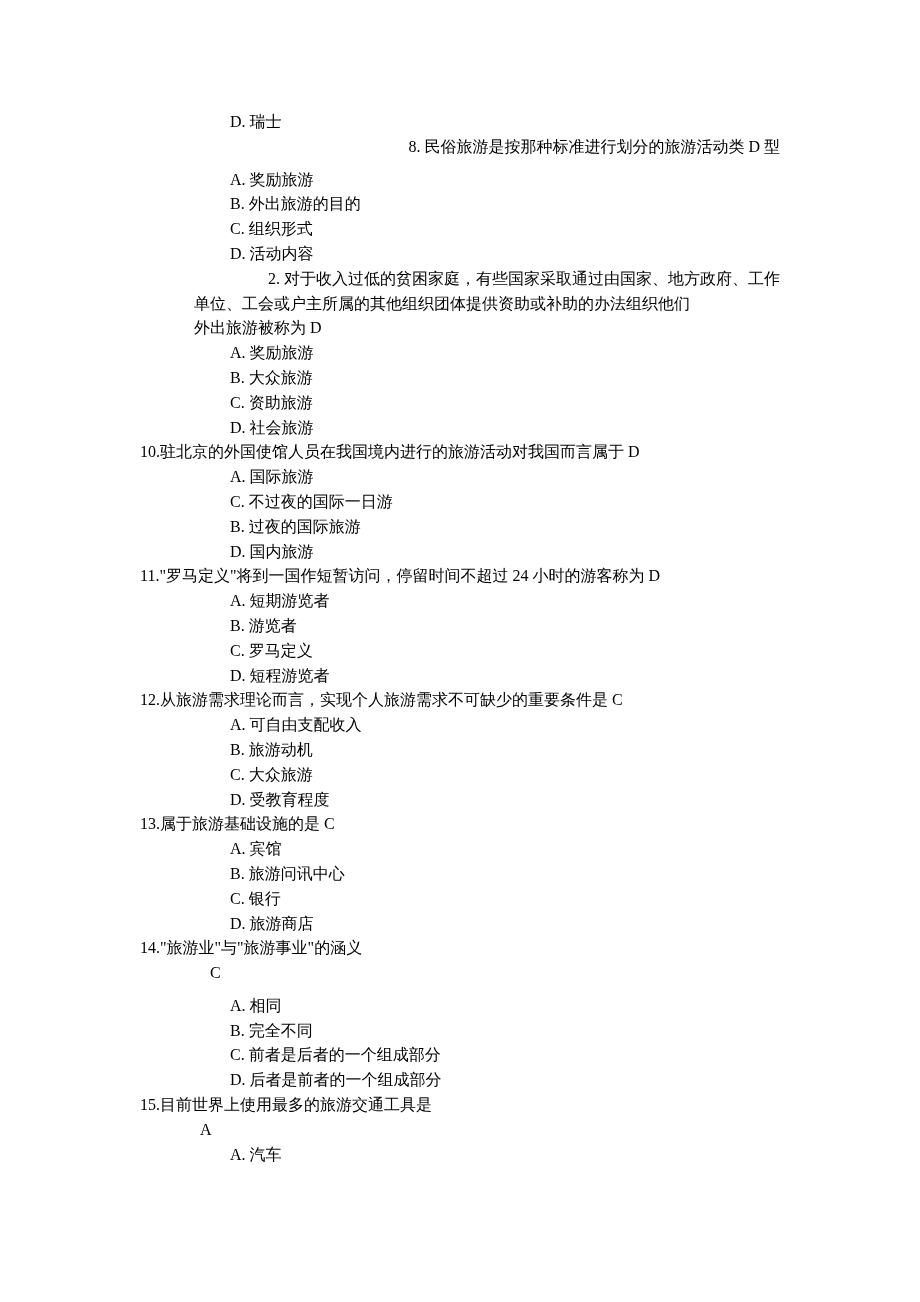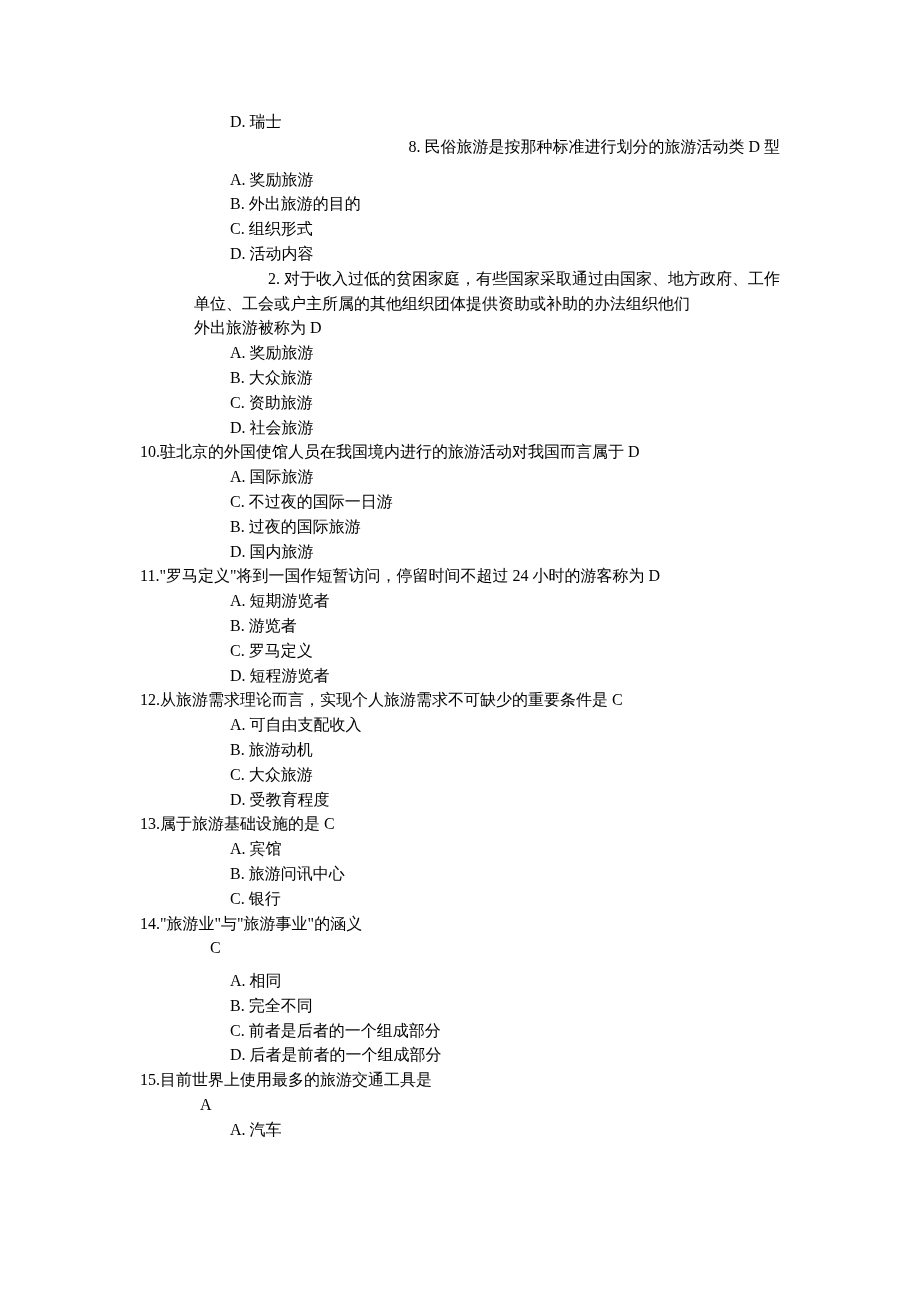--- a/index.html
+++ b/index.html
@@ -71,20 +71,21 @@
   <div class="q-line-num2">12.从旅游需求理论而言，实现个人旅游需求不可缺少的重要条件是 C</div>
   <div class="option-indent">A. 可自由支配收入</div>
   <div class="option-indent">B. 旅游动机</div>
   <div class="option-indent">C. 大众旅游</div>
   <div class="option-indent">D. 受教育程度</div>
 
   <div class="q-line-num2">13.属于旅游基础设施的是 C</div>
   <div class="option-indent">A. 宾馆</div>
   <div class="option-indent">B. 旅游问讯中心</div>
   <div class="option-indent">C. 银行</div>
+  <div class="option-indent">D. 旅游商店</div>
 
   <div class="q-line-num2">14."旅游业"与"旅游事业"的涵义</div>
   <div class="option-indent-small"> C</div>
   <div style="height:8px"></div>
   <div class="option-indent">A. 相同</div>
   <div class="option-indent">B. 完全不同</div>
   <div class="option-indent">C. 前者是后者的一个组成部分</div>
   <div class="option-indent">D. 后者是前者的一个组成部分</div>
 
   <div class="q-line-num2">15.目前世界上使用最多的旅游交通工具是</div>

